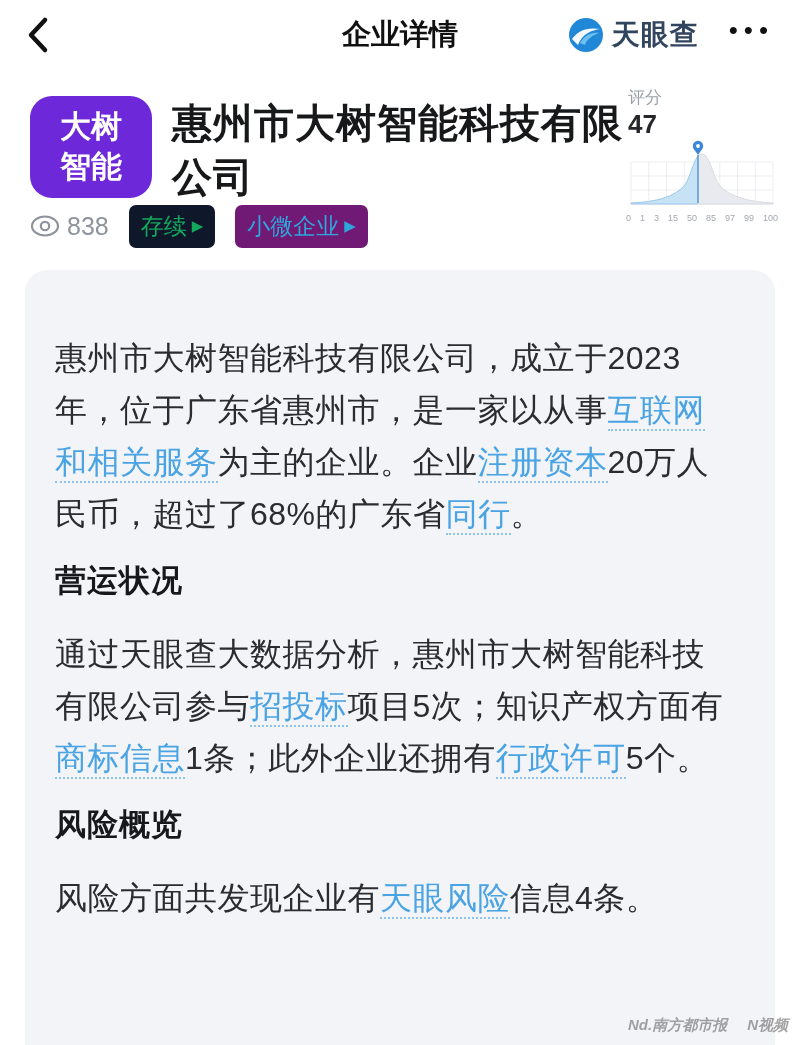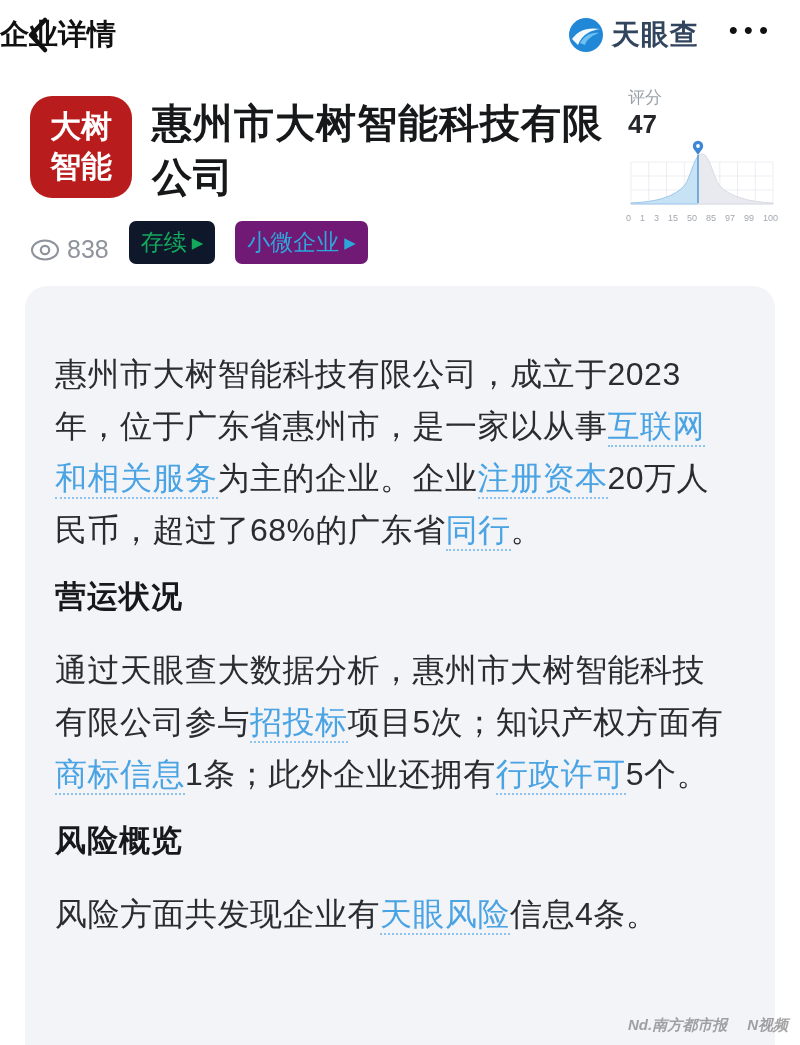--- a/index.html
+++ b/index.html
@@ -8,41 +8,41 @@
     font-family:"Liberation Sans","DejaVu Sans",sans-serif;
     background:#ffffff; color:#222; position:relative;
   }
   
   .topbar {
     height:70px; display:flex; align-items:center;
     padding:0 26px; position:relative; background:#fff;
   }
   .back-btn { width:34px; height:40px; display:flex; align-items:center; cursor:pointer; }
   .topbar-title {
-    position:absolute; left:0; right:0; text-align:left;
+    position:absolute; left:0; right:0; text-align:center;
     font-size:29px; font-weight:bold; color:#111; pointer-events:none;
   }
   .topbar-right { margin-left:auto; display:flex; align-items:center; z-index:2; }
   .brand { display:flex; align-items:center; gap:8px; }
   .brand-name { font-size:28px; font-weight:bold; color:#32455e; letter-spacing:1px; }
   .more-dots { margin-left:30px; font-size:26px; color:#111; letter-spacing:6px; line-height:1; padding-bottom:10px; }
   
   .company { padding:26px 30px 0; position:relative; }
   .company-row { display:flex; gap:20px; }
   .logo-tile {
-    width:102px; height:102px; border-radius:22px; background:#b91c1c;
+    width:122px; height:102px; border-radius:22px; background:#6d28d9;
     color:#fff; font-weight:bold; font-size:31px; line-height:40px;
     display:flex; flex-direction:column; justify-content:center; align-items:center;
     flex:0 0 auto;
   }
   .company-name {
     font-size:40px; font-weight:bold; line-height:54px; color:#17181a;
     width:470px; letter-spacing:1px;
   }
-  .meta-row { display:flex; align-items:flex-end; gap:20px; margin-top:16px; height:44px; }
+  .meta-row { display:flex; align-items:center; gap:20px; margin-top:0; height:44px; }
   .views { display:flex; align-items:center; gap:7px; color:#8e939c; font-size:25px; }
   .badge {
     display:flex; align-items:center; gap:5px; font-size:23px;
     padding:6px 12px; border-radius:7px; cursor:pointer;
   }
   .badge-green { color:#13a85c; background:#0f172a; }
   .badge-blue  { color:#2ea6dc; background:#701a75;padding-left:12px; }
   .badge .arrow { font-size:15px; }
   
   .score-widget { position:absolute; right:22px; top:16px; width:152px; }

